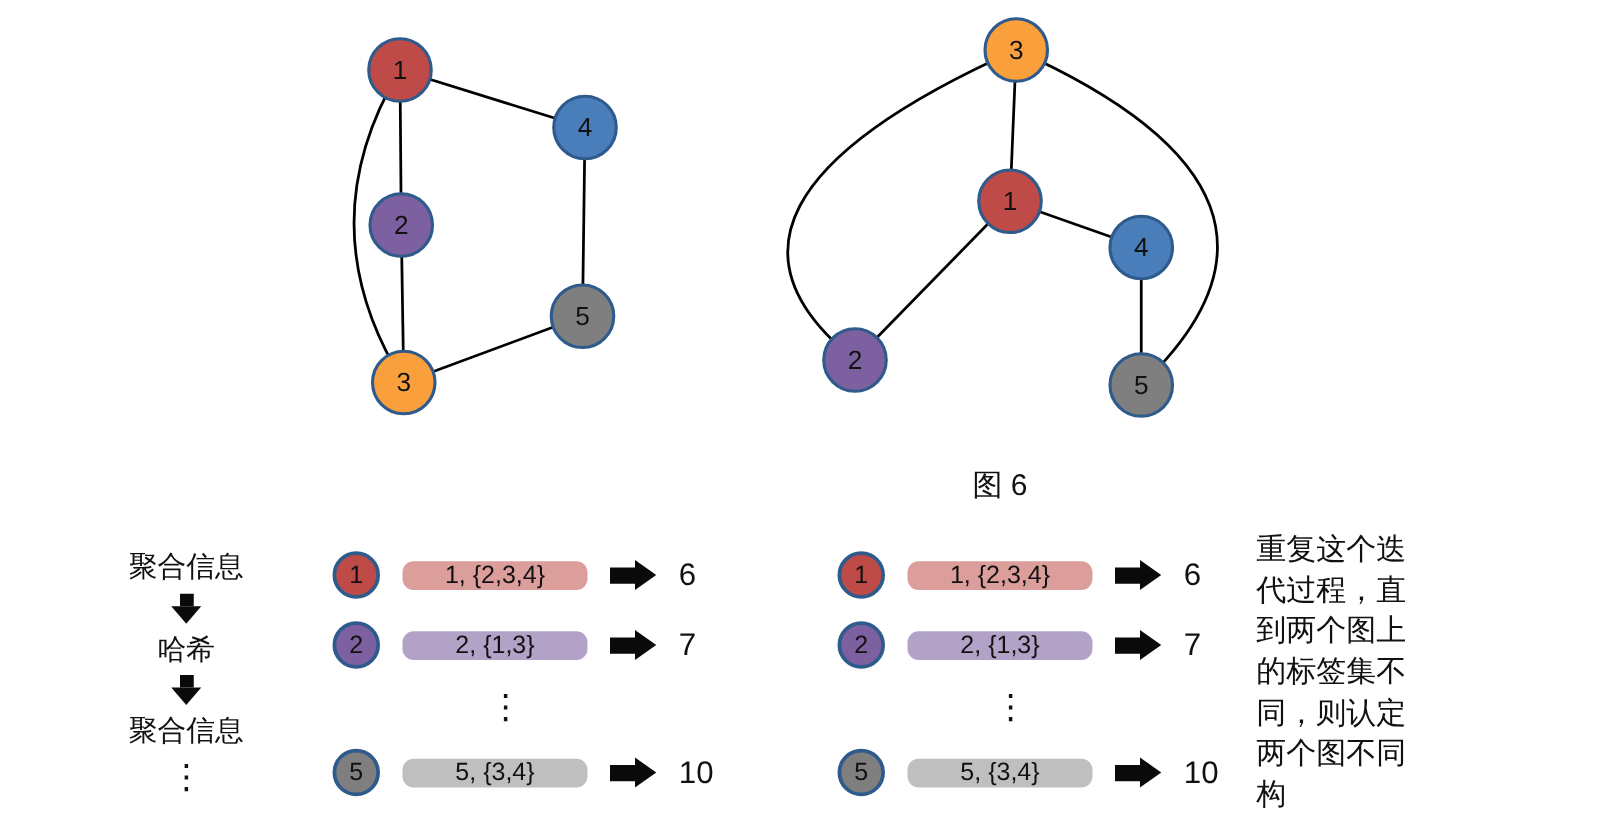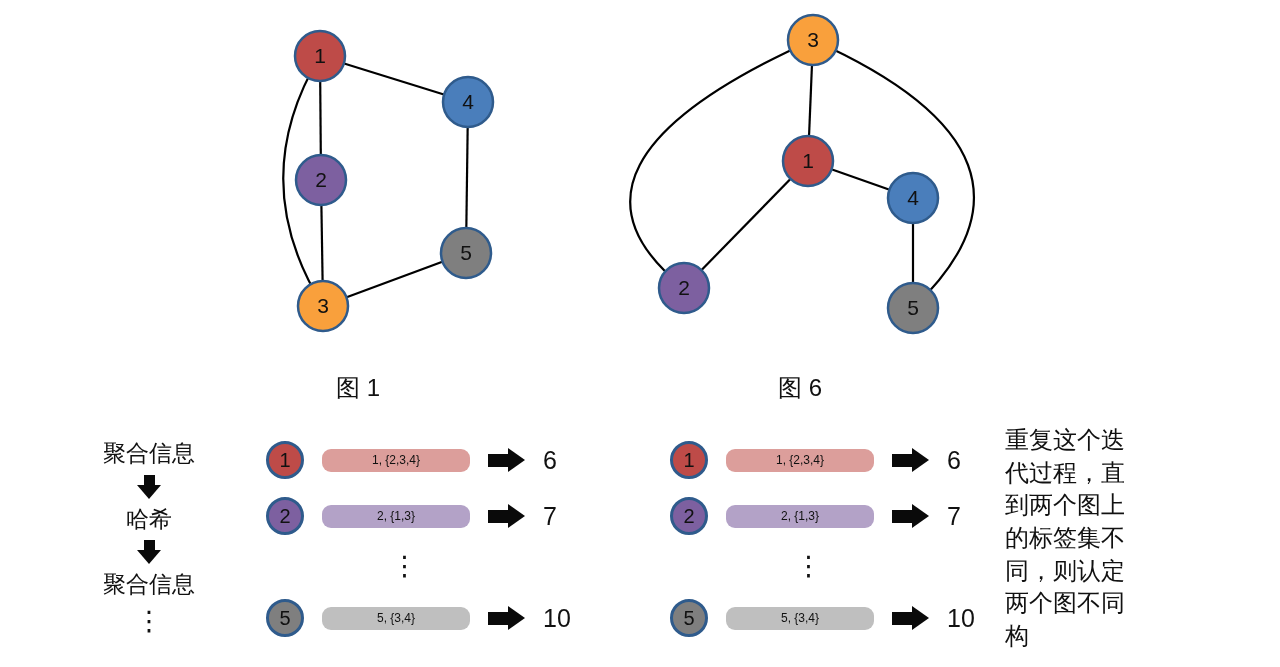--- a/index.html
+++ b/index.html
@@ -54,21 +54,21 @@
     width: 38px; height: 38px; flex: none;
     border-radius: 50%;
     border: 3px solid #2F5B8C;
     display: flex; align-items: center; justify-content: center;
     font-size: 20px; color: #111;
   }
   .row-rect {
     width: 148px; height: 23px; flex: none;
     border-radius: 9px;
     display: flex; align-items: center; justify-content: center;
-    font-size: 12px; color: #111;
+    font-size: 20px; color: #111;
   }
   .arrow-right { display: flex; align-items: center; flex: none; }
   .arrow-right .bar { width: 20px; height: 13px; background: #0a0a0a; }
   .arrow-right .head {
     width: 0; height: 0;
     border-left: 17px solid #0a0a0a;
     border-top: 12px solid transparent;
     border-bottom: 12px solid transparent;
   }
   .row-result { font-size: 25px; min-width: 38px; color: #111; }
@@ -117,21 +117,20 @@
       <circle cx="808" cy="161" r="25" fill="#BE4B48" stroke="#2F5B8C" stroke-width="2.5"></circle>
       <text x="808" y="168" text-anchor="middle" font-size="21" fill="#111111" font-family="Liberation Sans, DejaVu Sans, sans-serif">1</text>
       <circle cx="913" cy="198" r="25" fill="#4A7EBB" stroke="#2F5B8C" stroke-width="2.5"></circle>
       <text x="913" y="205" text-anchor="middle" font-size="21" fill="#111111" font-family="Liberation Sans, DejaVu Sans, sans-serif">4</text>
       <circle cx="684" cy="288" r="25" fill="#7D60A0" stroke="#2F5B8C" stroke-width="2.5"></circle>
       <text x="684" y="295" text-anchor="middle" font-size="21" fill="#111111" font-family="Liberation Sans, DejaVu Sans, sans-serif">2</text>
       <circle cx="913" cy="308" r="25" fill="#7F7F7F" stroke="#2F5B8C" stroke-width="2.5"></circle>
       <text x="913" y="315" text-anchor="middle" font-size="21" fill="#111111" font-family="Liberation Sans, DejaVu Sans, sans-serif">5</text>
     </svg>
 
-  <div class="caption" style="left:303px; top:372px;">图 1</div>
   <div class="caption" style="left:745px; top:372px;">图 6</div>
 
   <div class="process">
     <div class="plabel">聚合信息</div>
     <div class="arrow-down">
         <span class="bar"></span>
         <span class="head"></span>
       </div>
     <div class="plabel">哈希</div>
     <div class="arrow-down">

